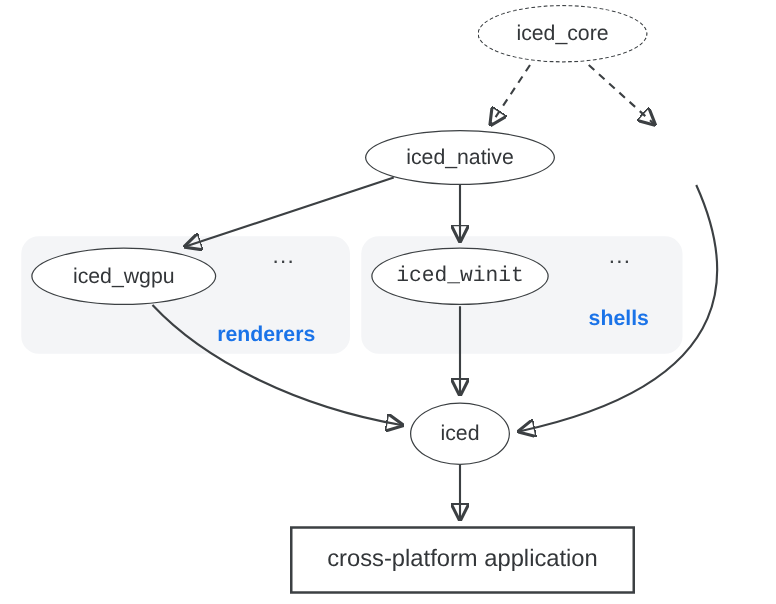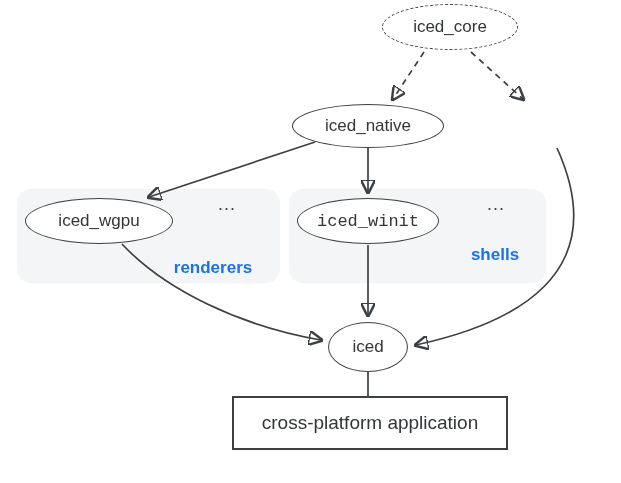--- a/index.html
+++ b/index.html
@@ -84,17 +84,17 @@
   </div>
 
   <div class="node ellipse" style="left:297px;top:198px;width:142px;height:46px;font-family:Liberation Mono, monospace;">
     <span>iced_winit</span>
   </div>
 
   <div class="node ellipse" style="left:328px;top:322px;width:80px;height:50px;">
     <span>iced</span>
   </div>
 
-  <div class="node rect-node" style="left:232px;top:396px;width:276px;height:54px;">
+  <div class="node rect-node" style="left:232px;top:421px;width:276px;height:54px;">
     <span>cross-platform application</span>
   </div>
 
 </div>
 
 </body></html>

